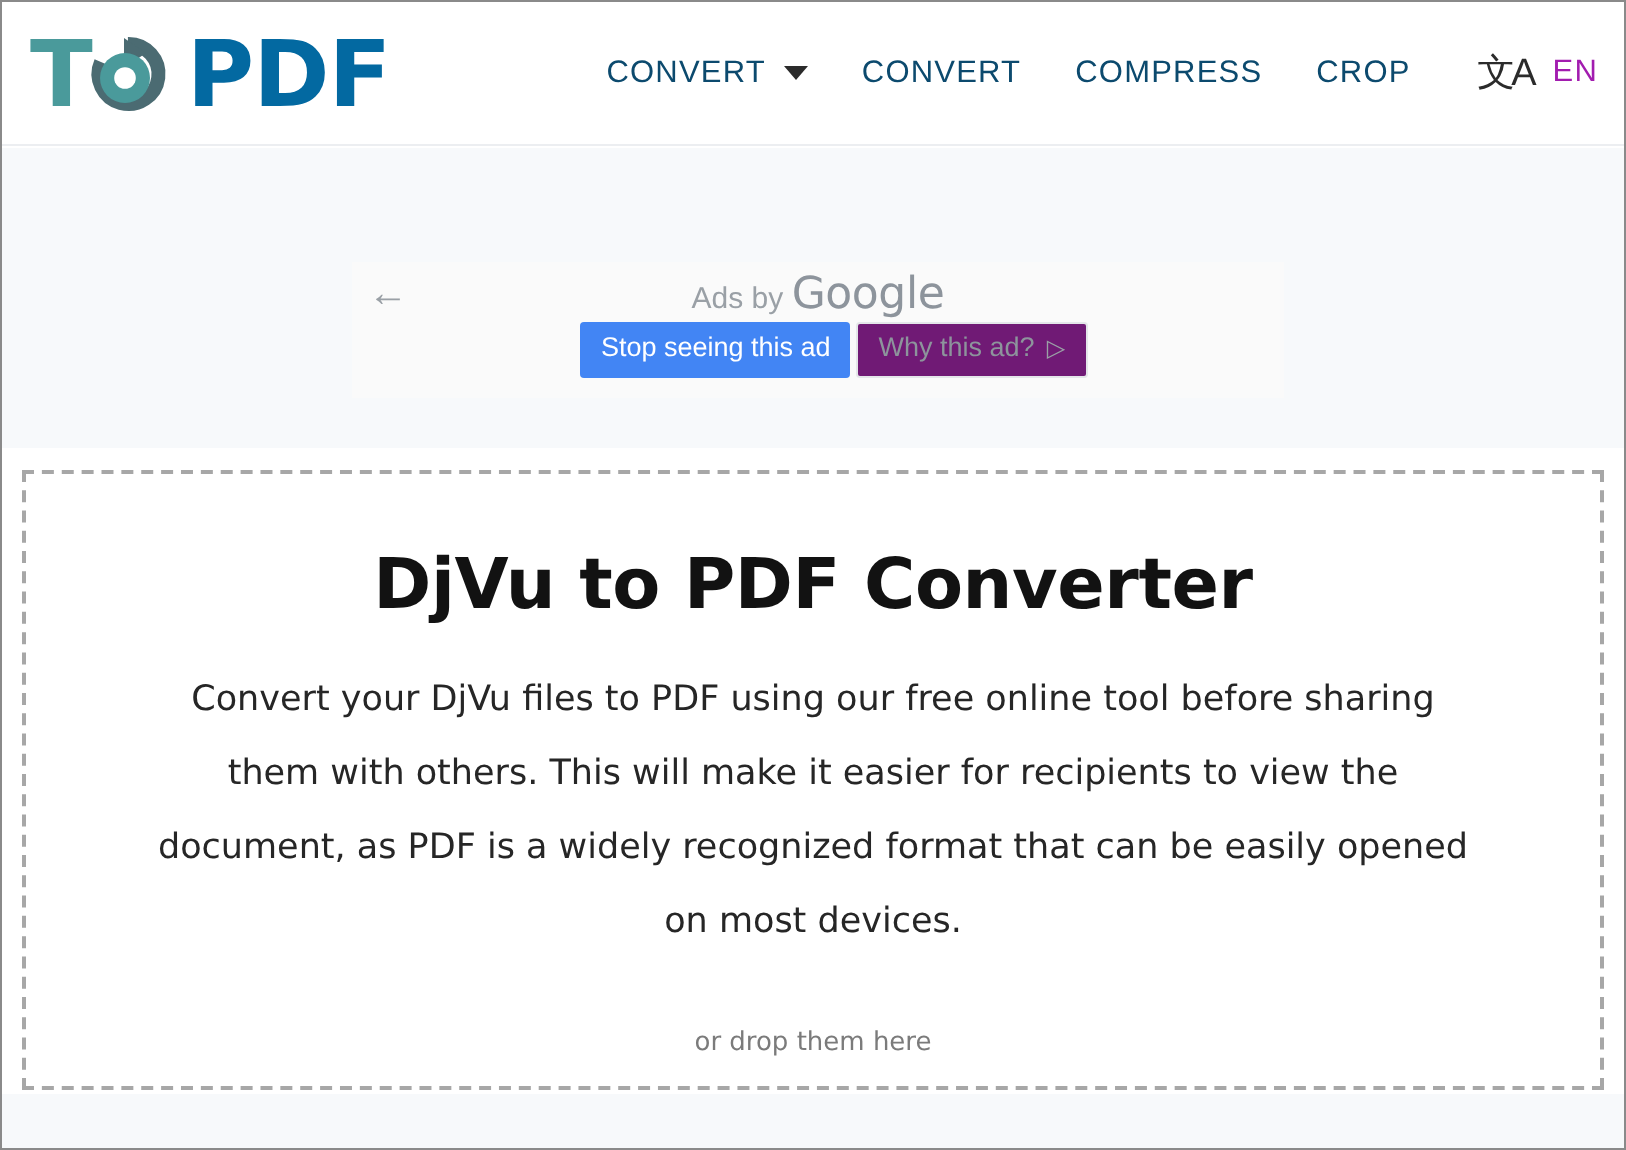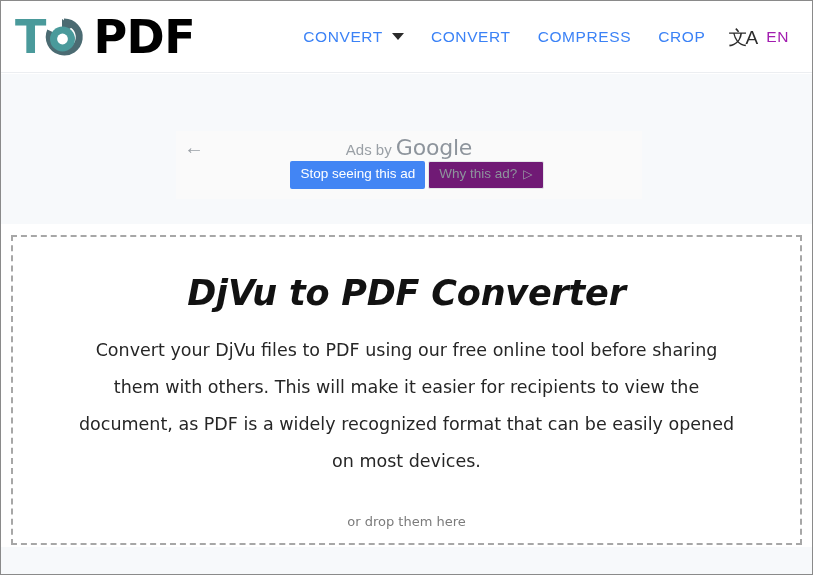--- a/index.html
+++ b/index.html
@@ -54,55 +54,55 @@
   .logo-mark {
     position: relative;
     width: 42px;
     height: 42px;
     margin: 0 1px 0 -2px;
   }
   .logo-mark svg { display: block; }
   .logo-text-pdf {
     font-size: 46px;
     font-weight: bold;
-    color: #000000;
+    color: #0369a1;
     letter-spacing: -0.5px;
     line-height: 1;
     margin-left: 7px;
     font-family: "DejaVu Sans", sans-serif;
   }
 
   .nav {
     display: flex;
     align-items: center;
     gap: 27px;
     margin-left: 108px;
   }
   .nav-item {
     font-size: 15.5px;
     letter-spacing: 0.6px;
-    color: #3b82f6;
+    color: #0c4a6e;
     font-weight: 500;
     cursor: pointer;
     white-space: nowrap;
     display: flex;
     align-items: center;
     gap: 9px;
   }
   .caret {
     width: 0; height: 0;
     border-left: 6px solid transparent;
     border-right: 6px solid transparent;
     border-top: 7px solid #2b2b2b;
     display: inline-block;
   }
 
   .lang {
     position: absolute;
-    right: 23px;
+    right: 13px;
     top: 50%;
     transform: translateY(-50%);
     display: flex;
     align-items: center;
     gap: 10px;
     cursor: pointer;
   }
   .lang-icon {
     font-size: 19px;
     color: #2b2b2b;
@@ -202,21 +202,20 @@
     background: #ffffff;
     text-align: center;
   }
   .title {
     margin: 36px 0 0;
     font-size: 35px;
     font-weight: bold;
     color: #121212;
     letter-spacing: -0.2px;
     font-family: "DejaVu Sans", sans-serif;
-    font-style: italic;
   }
   .desc {
     margin: 19px auto 0;
     width: 660px;
     font-size: 17.5px;
     line-height: 37px;
     color: #262626;
     font-family: "DejaVu Sans", sans-serif;
   }
   .upload-wrap {

